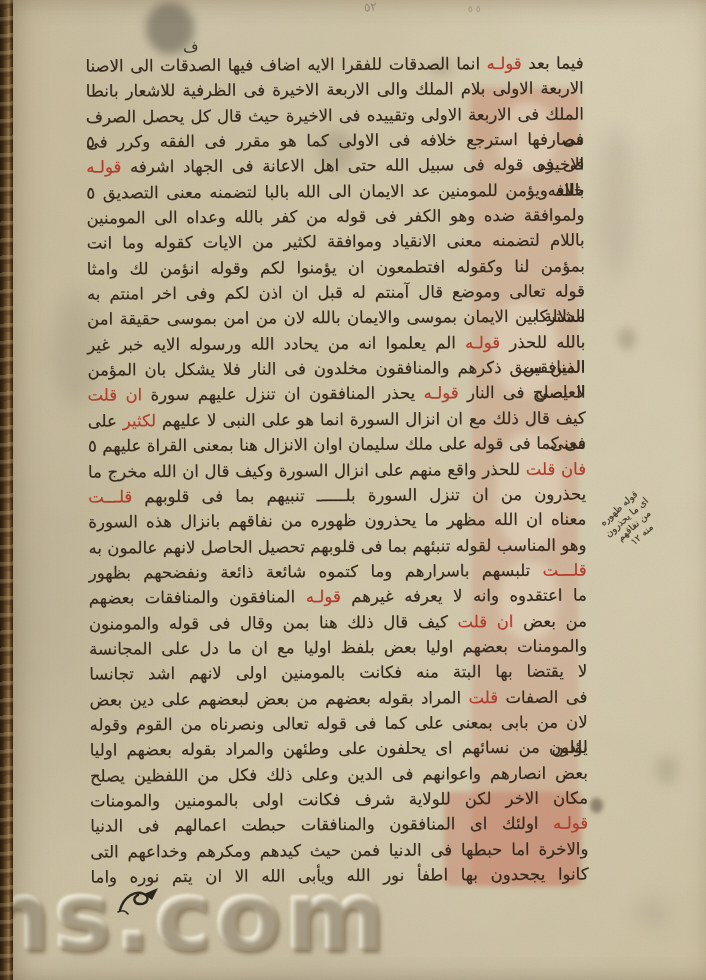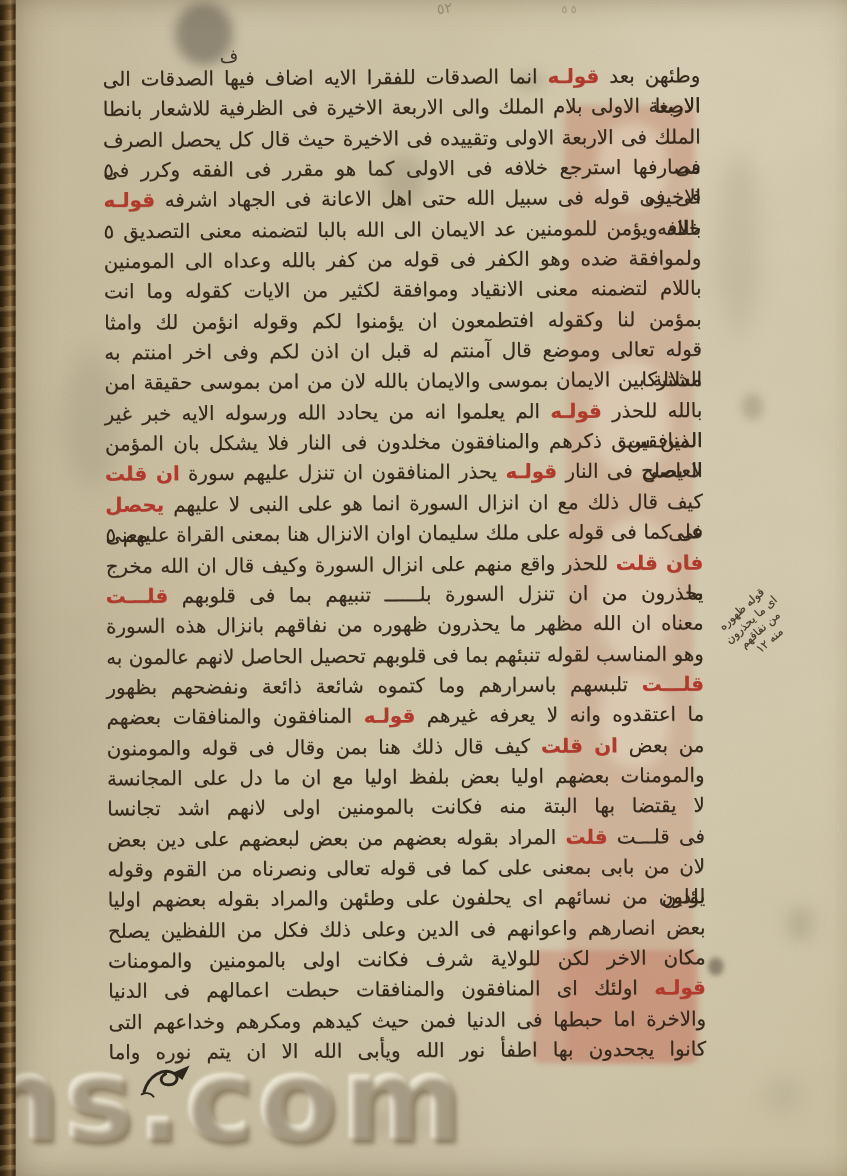--- a/index.html
+++ b/index.html
@@ -44,21 +44,21 @@
     position:absolute;left:88px;top:52px;width:498px;
     direction:rtl;color:#35291c;transform:rotate(-0.35deg);
     text-shadow:.3px .3px .5px rgba(45,32,16,.45);
   }
   .line{
     font-size:16.5px;line-height:25.35px;white-space:nowrap;
     display:flex;justify-content:space-between;
     text-align:justify;
   }
   .line{display:block;text-align:justify;text-align-last:justify;white-space:normal;height:25.35px;overflow:visible;}
-  .line .red{color:#b23a2c;text-shadow:.3px .3px .5px rgba(140,40,25,.4);font-weight:bold;}
+  .line .red{color:#b23a2c;text-shadow:.3px .3px .5px rgba(140,40,25,.4);}
   
   .folio-letter{position:absolute;left:183px;top:38px;font-size:15px;color:#3a3228;
     direction:rtl;transform:rotate(-4deg);}
   
   .page-number{position:absolute;left:364px;top:0px;font-size:12px;color:rgba(112,102,86,.55);
     transform:rotate(-8deg);direction:rtl;letter-spacing:2px;}
   .corner-dots{position:absolute;left:468px;top:4px;font-size:9px;color:rgba(120,110,94,.5);letter-spacing:3px;}
   
   .margin-gloss{
     position:absolute;left:566px;top:498px;width:128px;
@@ -130,46 +130,46 @@
   <div class="stain s7"></div>
   <div class="stain s8"></div>
   <div class="stain s9"></div>
   <div class="stain s10"></div>
 
   <div class="page-number">٥٢</div>
   <div class="corner-dots">٥ ٥</div>
   <div class="folio-letter">ف</div>
 
   <div class="text-block">
-      <div class="line"><span>وطئهن بعد </span><span class="red">قولـه</span><span> انما الصدقات للفقرا الايه اضاف فيها الصدقات الى الاصنا</span></div>
+      <div class="line"><span>فيما بعد </span><span class="red">قولـه</span><span> انما الصدقات للفقرا الايه اضاف فيها الصدقات الى الاصنا</span></div>
       <div class="line"><span>الاربعة الاولى بلام الملك والى الاربعة الاخيرة فى الظرفية للاشعار بانطا</span></div>
       <div class="line"><span>الملك فى الاربعة الاولى وتقييده فى الاخيرة حيث قال كل يحصل الصرف فى ٥</span></div>
       <div class="line"><span>مصارفها استرجع خلافه فى الاولى كما هو مقرر فى الفقه وكرر فى الاخيره</span></div>
       <div class="line"><span>فى فى قوله فى سبيل الله حتى اهل الاعانة فى الجهاد اشرفه </span><span class="red">قولـه</span><span> خلافه</span></div>
       <div class="line"><span>بالله ويؤمن للمومنين عد الايمان الى الله بالبا لتضمنه معنى التصديق ٥</span></div>
       <div class="line"><span>ولموافقة ضده وهو الكفر فى قوله من كفر بالله وعداه الى المومنين</span></div>
       <div class="line"><span>باللام لتضمنه معنى الانقياد وموافقة لكثير من الايات كقوله وما انت</span></div>
       <div class="line"><span>بمؤمن لنا وكقوله افتطمعون ان يؤمنوا لكم وقوله انؤمن لك وامثا</span></div>
       <div class="line"><span>قوله تعالى وموضع قال آمنتم له قبل ان اذن لكم وفى اخر امنتم به مشتركا</span></div>
       <div class="line"><span>الدلالة بين الايمان بموسى والايمان بالله لان من امن بموسى حقيقة امن</span></div>
       <div class="line"><span>بالله للحذر </span><span class="red">قولـه</span><span> الم يعلموا انه من يحادد الله ورسوله الايه خبر غير المنافقين</span></div>
       <div class="line"><span>الذين سبق ذكرهم والمنافقون مخلدون فى النار فلا يشكل بان المؤمن العاصى</span></div>
       <div class="line"><span>لا يصلح فى النار </span><span class="red">قولـه</span><span> يحذر المنافقون ان تنزل عليهم سورة </span><span class="red">ان قلت</span></div>
-      <div class="line"><span>كيف قال ذلك مع ان انزال السورة انما هو على النبى لا عليهم </span><span class="red">يحصل</span><span> على معنى</span></div>
+      <div class="line"><span>كيف قال ذلك مع ان انزال السورة انما هو على النبى لا عليهم </span><span class="red">لكثير</span><span> على معنى</span></div>
       <div class="line"><span>فى كما فى قوله على ملك سليمان اوان الانزال هنا بمعنى القراة عليهم ٥</span></div>
       <div class="line"><span class="red">فان قلت</span><span> للحذر واقع منهم على انزال السورة وكيف قال ان الله مخرج ما</span></div>
       <div class="line"><span>يحذرون من ان تنزل السورة بلــــــ تنبيهم بما فى قلوبهم </span><span class="red">قلـــت</span></div>
       <div class="line"><span>معناه ان الله مظهر ما يحذرون ظهوره من نفاقهم بانزال هذه السورة</span></div>
       <div class="line"><span>وهو المناسب لقوله تنبئهم بما فى قلوبهم تحصيل الحاصل لانهم عالمون به</span></div>
       <div class="line"><span class="red">قلـــت</span><span> تلبسهم باسرارهم وما كتموه شائعة ذائعة ونفضحهم بظهور</span></div>
       <div class="line"><span>ما اعتقدوه وانه لا يعرفه غيرهم </span><span class="red">قولـه</span><span> المنافقون والمنافقات بعضهم</span></div>
       <div class="line"><span>من بعض </span><span class="red">ان قلت</span><span> كيف قال ذلك هنا بمن وقال فى قوله والمومنون</span></div>
       <div class="line"><span>والمومنات بعضهم اوليا بعض بلفظ اوليا مع ان ما دل على المجانسة</span></div>
       <div class="line"><span>لا يقتضا بها البتة منه فكانت بالمومنين اولى لانهم اشد تجانسا</span></div>
-      <div class="line"><span>فى قلـــت </span><span class="red">قلت</span><span> المراد بقوله بعضهم من بعض لبعضهم على دين بعض</span></div>
+      <div class="line"><span>فى الصفات </span><span class="red">قلت</span><span> المراد بقوله بعضهم من بعض لبعضهم على دين بعض</span></div>
       <div class="line"><span>لان من بابى بمعنى على كما فى قوله تعالى ونصرناه من القوم وقوله للدين</span></div>
       <div class="line"><span>يؤلون من نسائهم اى يحلفون على وطئهن والمراد بقوله بعضهم اوليا</span></div>
       <div class="line"><span>بعض انصارهم واعوانهم فى الدين وعلى ذلك فكل من اللفظين يصلح</span></div>
       <div class="line"><span>مكان الاخر لكن للولاية شرف فكانت اولى بالمومنين والمومنات</span></div>
       <div class="line"><span class="red">قولـه</span><span> اولئك اى المنافقون والمنافقات حبطت اعمالهم فى الدنيا</span></div>
       <div class="line"><span>والاخرة اما حبطها فى الدنيا فمن حيث كيدهم ومكرهم وخداعهم التى</span></div>
       <div class="line"><span>كانوا يجحدون بها اطفأ نور الله ويأبى الله الا ان يتم نوره واما</span></div>
     </div>
 
   <div class="margin-gloss">

